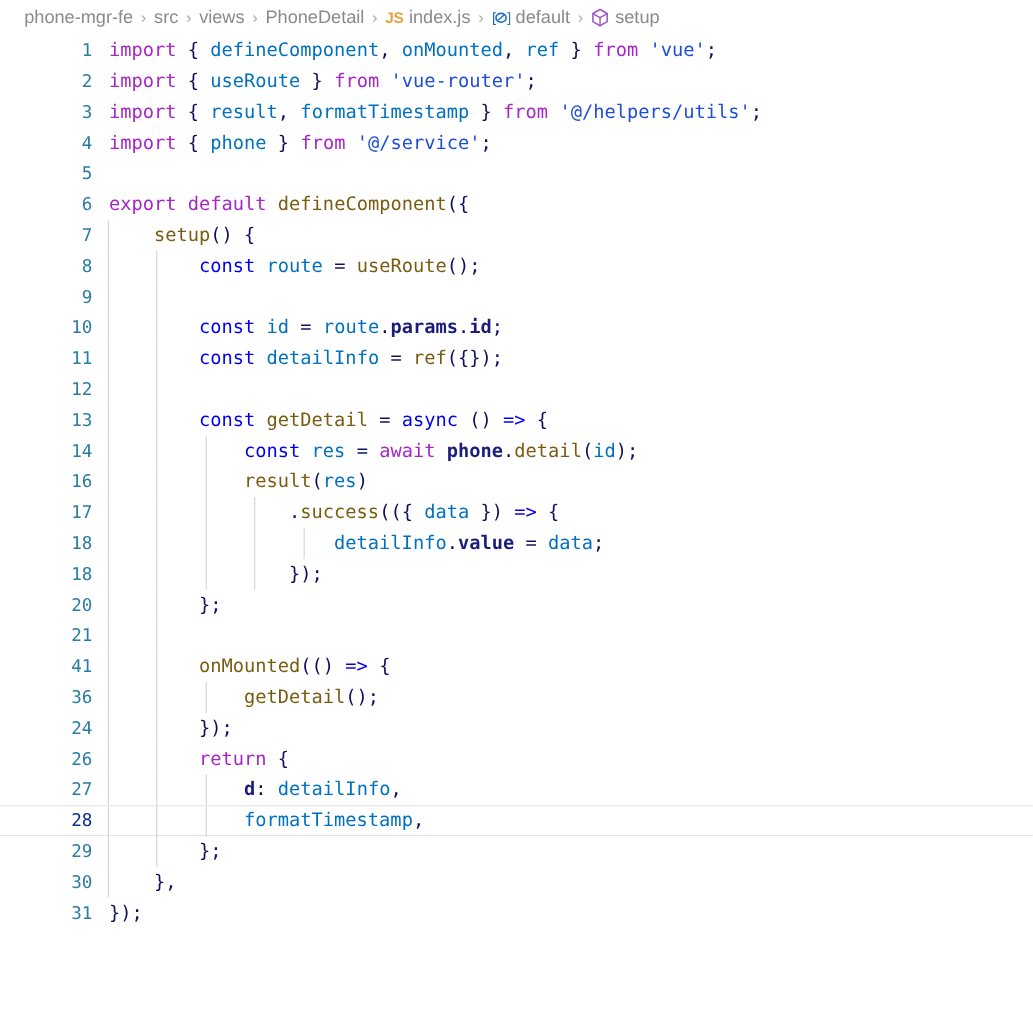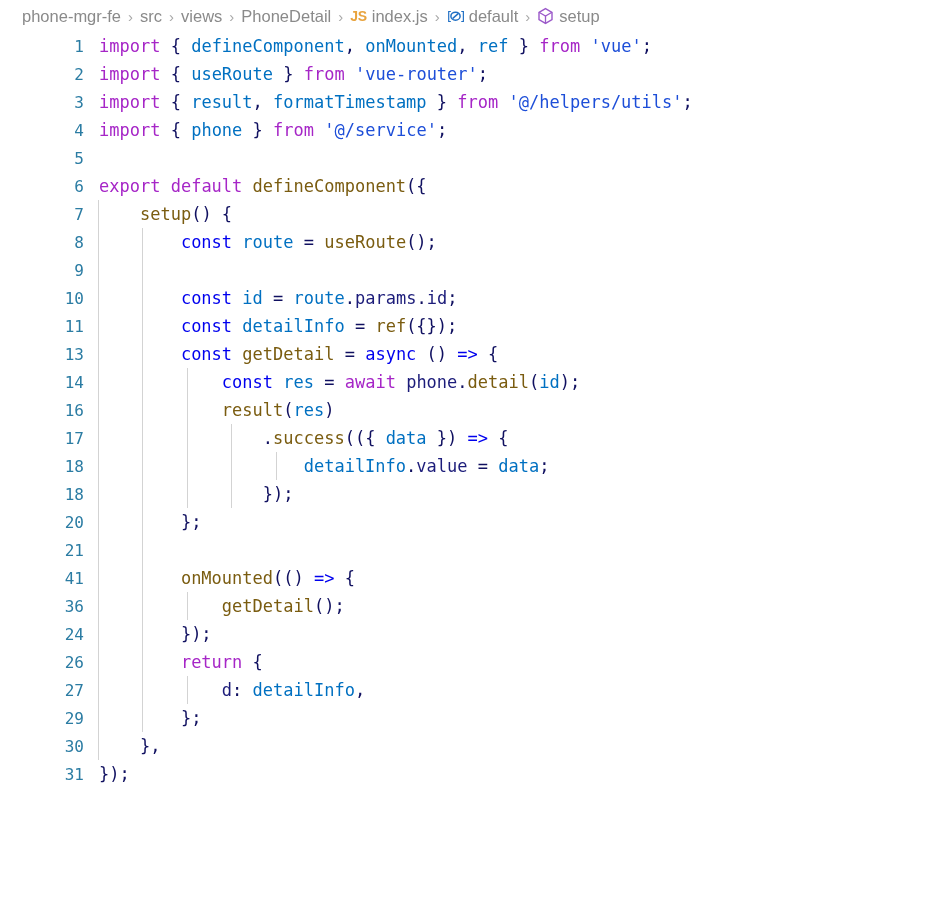--- a/index.html
+++ b/index.html
@@ -109,21 +109,21 @@
     height: 28px;
   }
 
   
   .t-kw      { color: #a626c7; }   
   .t-kw2     { color: #0000ee; }   
   .t-var     { color: #0070c1; }   
   .t-fn      { color: #7a5c10; }   
   .t-str     { color: #1d4ed8; }   
   .t-plain   { color: #101060; }   
-  .t-prop    { color: #1c1c7a; }   
+  .t-prop    { color: #1c1c7a; font-weight: bold; }   
 </style>
 </head>
 <body>
 
 <div id="breadcrumb">
     <span class="crumb">
       <span>phone-mgr-fe</span>
     </span>
     <span class="crumb-sep">›</span>
     <span class="crumb">
@@ -173,30 +173,32 @@
       <div class="line"><div class="ln-wrap"><span class="lnum">2</span></div><div class="code"><span class="t-kw">import</span><span class="t-plain"> </span><span class="t-plain">{ </span><span class="t-var">useRoute</span><span class="t-plain"> }</span><span class="t-plain"> </span><span class="t-kw">from</span><span class="t-plain"> </span><span class="t-str">'vue-router'</span><span class="t-plain">;</span></div></div>
       <div class="line"><div class="ln-wrap"><span class="lnum">3</span></div><div class="code"><span class="t-kw">import</span><span class="t-plain"> </span><span class="t-plain">{ </span><span class="t-var">result</span><span class="t-plain">, </span><span class="t-var">formatTimestamp</span><span class="t-plain"> }</span><span class="t-plain"> </span><span class="t-kw">from</span><span class="t-plain"> </span><span class="t-str">'@/helpers/utils'</span><span class="t-plain">;</span></div></div>
       <div class="line"><div class="ln-wrap"><span class="lnum">4</span></div><div class="code"><span class="t-kw">import</span><span class="t-plain"> </span><span class="t-plain">{ </span><span class="t-var">phone</span><span class="t-plain"> }</span><span class="t-plain"> </span><span class="t-kw">from</span><span class="t-plain"> </span><span class="t-str">'@/service'</span><span class="t-plain">;</span></div></div>
       <div class="line"><div class="ln-wrap"><span class="lnum">5</span></div><div class="code"></div></div>
       <div class="line"><div class="ln-wrap"><span class="lnum">6</span></div><div class="code"><span class="t-kw">export</span><span class="t-plain"> </span><span class="t-kw">default</span><span class="t-plain"> </span><span class="t-fn">defineComponent</span><span class="t-plain">({</span></div></div>
       <div class="line"><div class="guide" style="left: 98px;"></div><div class="ln-wrap"><span class="lnum">7</span></div><div class="code"><span class="t-plain">    </span><span class="t-fn">setup</span><span class="t-plain">() {</span></div></div>
       <div class="line"><div class="guide" style="left: 98px;"></div><div class="guide" style="left: 142.4px;"></div><div class="ln-wrap"><span class="lnum">8</span></div><div class="code"><span class="t-plain">        </span><span class="t-kw2">const</span><span class="t-plain"> </span><span class="t-var">route</span><span class="t-plain"> = </span><span class="t-fn">useRoute</span><span class="t-plain">();</span></div></div>
       <div class="line"><div class="guide" style="left: 98px;"></div><div class="guide" style="left: 142.4px;"></div><div class="ln-wrap"><span class="lnum">9</span></div><div class="code"></div></div>
       <div class="line"><div class="guide" style="left: 98px;"></div><div class="guide" style="left: 142.4px;"></div><div class="ln-wrap"><span class="lnum">10</span></div><div class="code"><span class="t-plain">        </span><span class="t-kw2">const</span><span class="t-plain"> </span><span class="t-var">id</span><span class="t-plain"> = </span><span class="t-var">route</span><span class="t-plain">.</span><span class="t-prop">params</span><span class="t-plain">.</span><span class="t-prop">id</span><span class="t-plain">;</span></div></div>
       <div class="line"><div class="guide" style="left: 98px;"></div><div class="guide" style="left: 142.4px;"></div><div class="ln-wrap"><span class="lnum">11</span></div><div class="code"><span class="t-plain">        </span><span class="t-kw2">const</span><span class="t-plain"> </span><span class="t-var">detailInfo</span><span class="t-plain"> = </span><span class="t-fn">ref</span><span class="t-plain">({});</span></div></div>
+      <div class="line"><div class="guide" style="left: 98px;"></div><div class="guide" style="left: 142.4px;"></div><div class="ln-wrap"><span class="lnum">12</span></div><div class="code"></div></div>
       <div class="line"><div class="guide" style="left: 98px;"></div><div class="guide" style="left: 142.4px;"></div><div class="ln-wrap"><span class="lnum">13</span></div><div class="code"><span class="t-plain">        </span><span class="t-kw2">const</span><span class="t-plain"> </span><span class="t-fn">getDetail</span><span class="t-plain"> = </span><span class="t-kw2">async</span><span class="t-plain"> () </span><span class="t-kw2">=&gt;</span><span class="t-plain"> {</span></div></div>
       <div class="line"><div class="guide" style="left: 98px;"></div><div class="guide" style="left: 142.4px;"></div><div class="guide" style="left: 186.8px;"></div><div class="ln-wrap"><span class="lnum">14</span></div><div class="code"><span class="t-plain">            </span><span class="t-kw2">const</span><span class="t-plain"> </span><span class="t-var">res</span><span class="t-plain"> = </span><span class="t-kw">await</span><span class="t-plain"> </span><span class="t-prop">phone</span><span class="t-plain">.</span><span class="t-fn">detail</span><span class="t-plain">(</span><span class="t-var">id</span><span class="t-plain">);</span></div></div>
       <div class="line"><div class="guide" style="left: 98px;"></div><div class="guide" style="left: 142.4px;"></div><div class="guide" style="left: 186.8px;"></div><div class="ln-wrap"><span class="lnum">16</span></div><div class="code"><span class="t-plain">            </span><span class="t-fn">result</span><span class="t-plain">(</span><span class="t-var">res</span><span class="t-plain">)</span></div></div>
       <div class="line"><div class="guide" style="left: 98px;"></div><div class="guide" style="left: 142.4px;"></div><div class="guide" style="left: 186.8px;"></div><div class="guide" style="left: 231.2px;"></div><div class="ln-wrap"><span class="lnum">17</span></div><div class="code"><span class="t-plain">                </span><span class="t-plain">.</span><span class="t-fn">success</span><span class="t-plain">(({ </span><span class="t-var">data</span><span class="t-plain"> }) </span><span class="t-kw2">=&gt;</span><span class="t-plain"> {</span></div></div>
       <div class="line"><div class="guide" style="left: 98px;"></div><div class="guide" style="left: 142.4px;"></div><div class="guide" style="left: 186.8px;"></div><div class="guide" style="left: 231.2px;"></div><div class="guide" style="left: 275.6px;"></div><div class="ln-wrap"><span class="lnum">18</span></div><div class="code"><span class="t-plain">                    </span><span class="t-var">detailInfo</span><span class="t-plain">.</span><span class="t-prop">value</span><span class="t-plain"> = </span><span class="t-var">data</span><span class="t-plain">;</span></div></div>
       <div class="line"><div class="guide" style="left: 98px;"></div><div class="guide" style="left: 142.4px;"></div><div class="guide" style="left: 186.8px;"></div><div class="guide" style="left: 231.2px;"></div><div class="ln-wrap"><span class="lnum">18</span></div><div class="code"><span class="t-plain">                </span><span class="t-plain">});</span></div></div>
       <div class="line"><div class="guide" style="left: 98px;"></div><div class="guide" style="left: 142.4px;"></div><div class="ln-wrap"><span class="lnum">20</span></div><div class="code"><span class="t-plain">        </span><span class="t-plain">};</span></div></div>
       <div class="line"><div class="guide" style="left: 98px;"></div><div class="guide" style="left: 142.4px;"></div><div class="ln-wrap"><span class="lnum">21</span></div><div class="code"></div></div>
       <div class="line"><div class="guide" style="left: 98px;"></div><div class="guide" style="left: 142.4px;"></div><div class="ln-wrap"><span class="lnum">41</span></div><div class="code"><span class="t-plain">        </span><span class="t-fn">onMounted</span><span class="t-plain">(() </span><span class="t-kw2">=&gt;</span><span class="t-plain"> {</span></div></div>
       <div class="line"><div class="guide" style="left: 98px;"></div><div class="guide" style="left: 142.4px;"></div><div class="guide" style="left: 186.8px;"></div><div class="ln-wrap"><span class="lnum">36</span></div><div class="code"><span class="t-plain">            </span><span class="t-fn">getDetail</span><span class="t-plain">();</span></div></div>
       <div class="line"><div class="guide" style="left: 98px;"></div><div class="guide" style="left: 142.4px;"></div><div class="ln-wrap"><span class="lnum">24</span></div><div class="code"><span class="t-plain">        </span><span class="t-plain">});</span></div></div>
       <div class="line"><div class="guide" style="left: 98px;"></div><div class="guide" style="left: 142.4px;"></div><div class="ln-wrap"><span class="lnum">26</span></div><div class="code"><span class="t-plain">        </span><span class="t-kw">return</span><span class="t-plain"> {</span></div></div>
       <div class="line"><div class="guide" style="left: 98px;"></div><div class="guide" style="left: 142.4px;"></div><div class="guide" style="left: 186.8px;"></div><div class="ln-wrap"><span class="lnum">27</span></div><div class="code"><span class="t-plain">            </span><span class="t-prop">d</span><span class="t-plain">: </span><span class="t-var">detailInfo</span><span class="t-plain">,</span></div></div>
+      <div class="line active"><div class="guide" style="left: 98px;"></div><div class="guide" style="left: 142.4px;"></div><div class="guide" style="left: 186.8px;"></div><div class="ln-wrap"><span class="lnum">28</span></div><div class="code"><span class="t-plain">            </span><span class="t-var">formatTimestamp</span><span class="t-plain">,</span></div></div>
       <div class="line"><div class="guide" style="left: 98px;"></div><div class="guide" style="left: 142.4px;"></div><div class="ln-wrap"><span class="lnum">29</span></div><div class="code"><span class="t-plain">        </span><span class="t-plain">};</span></div></div>
       <div class="line"><div class="guide" style="left: 98px;"></div><div class="ln-wrap"><span class="lnum">30</span></div><div class="code"><span class="t-plain">    </span><span class="t-plain">},</span></div></div>
       <div class="line"><div class="ln-wrap"><span class="lnum">31</span></div><div class="code"><span class="t-plain">});</span></div></div>
     </div>
 </div>
 
 </body></html>

